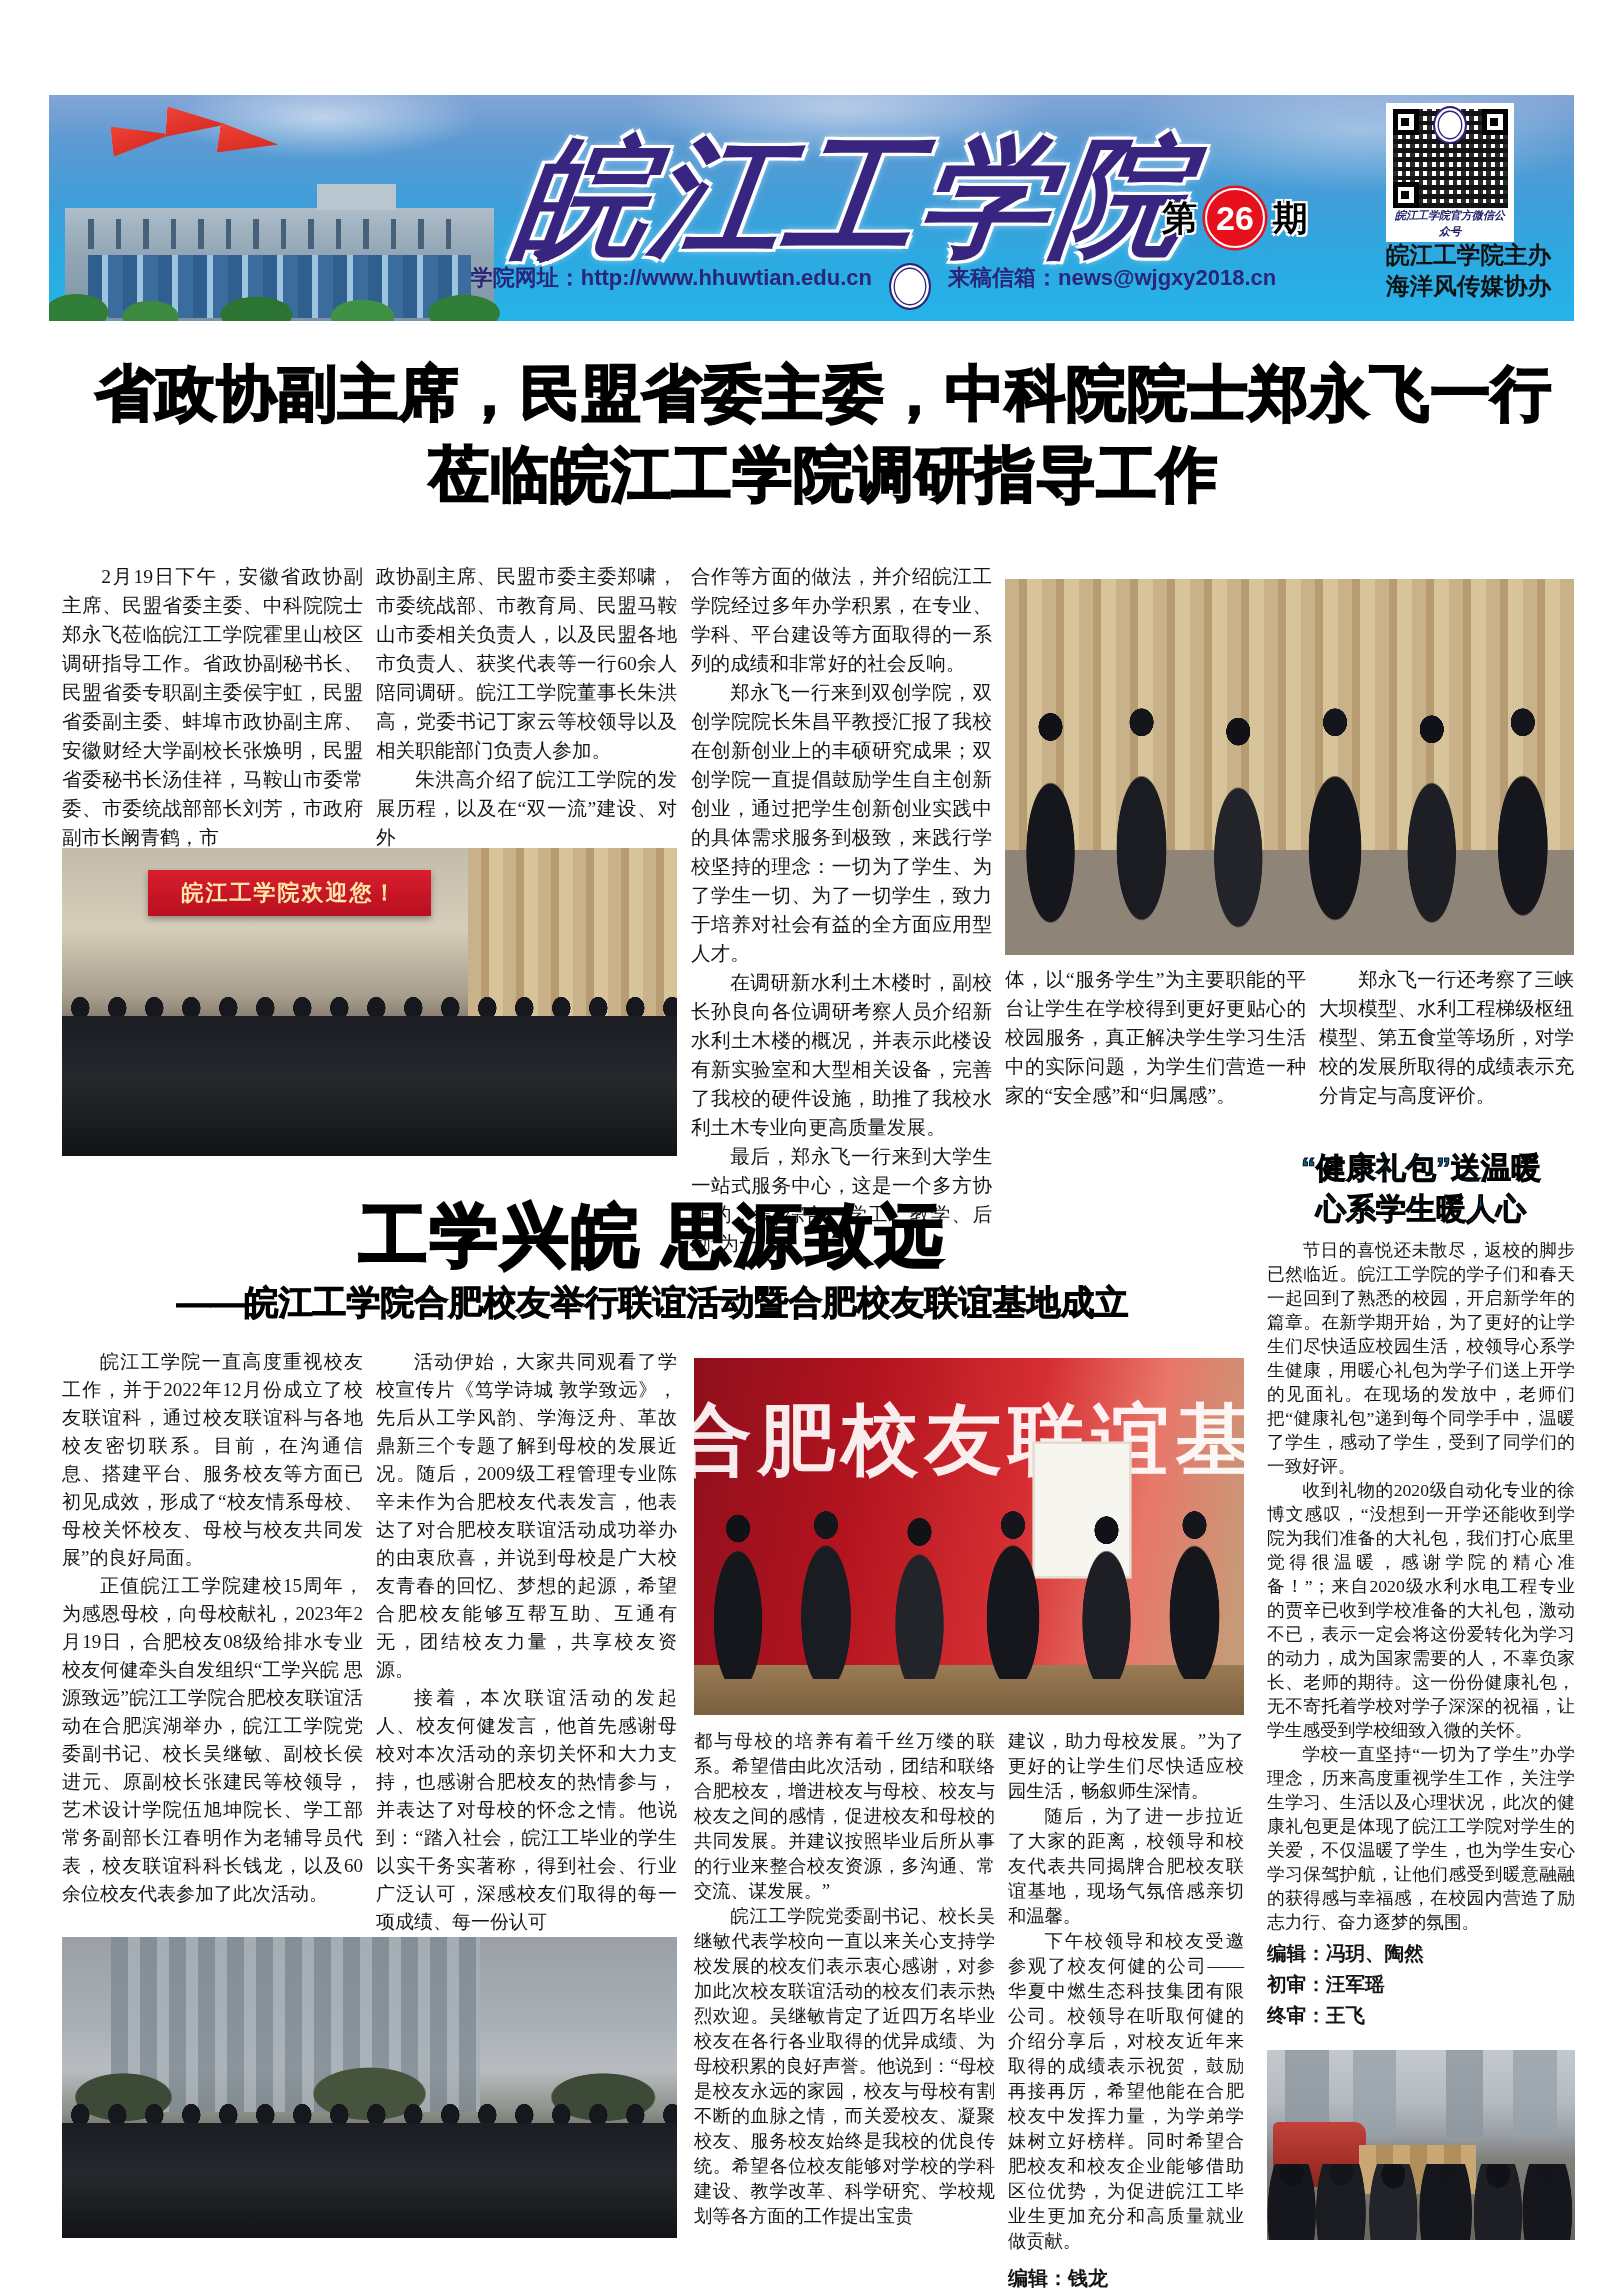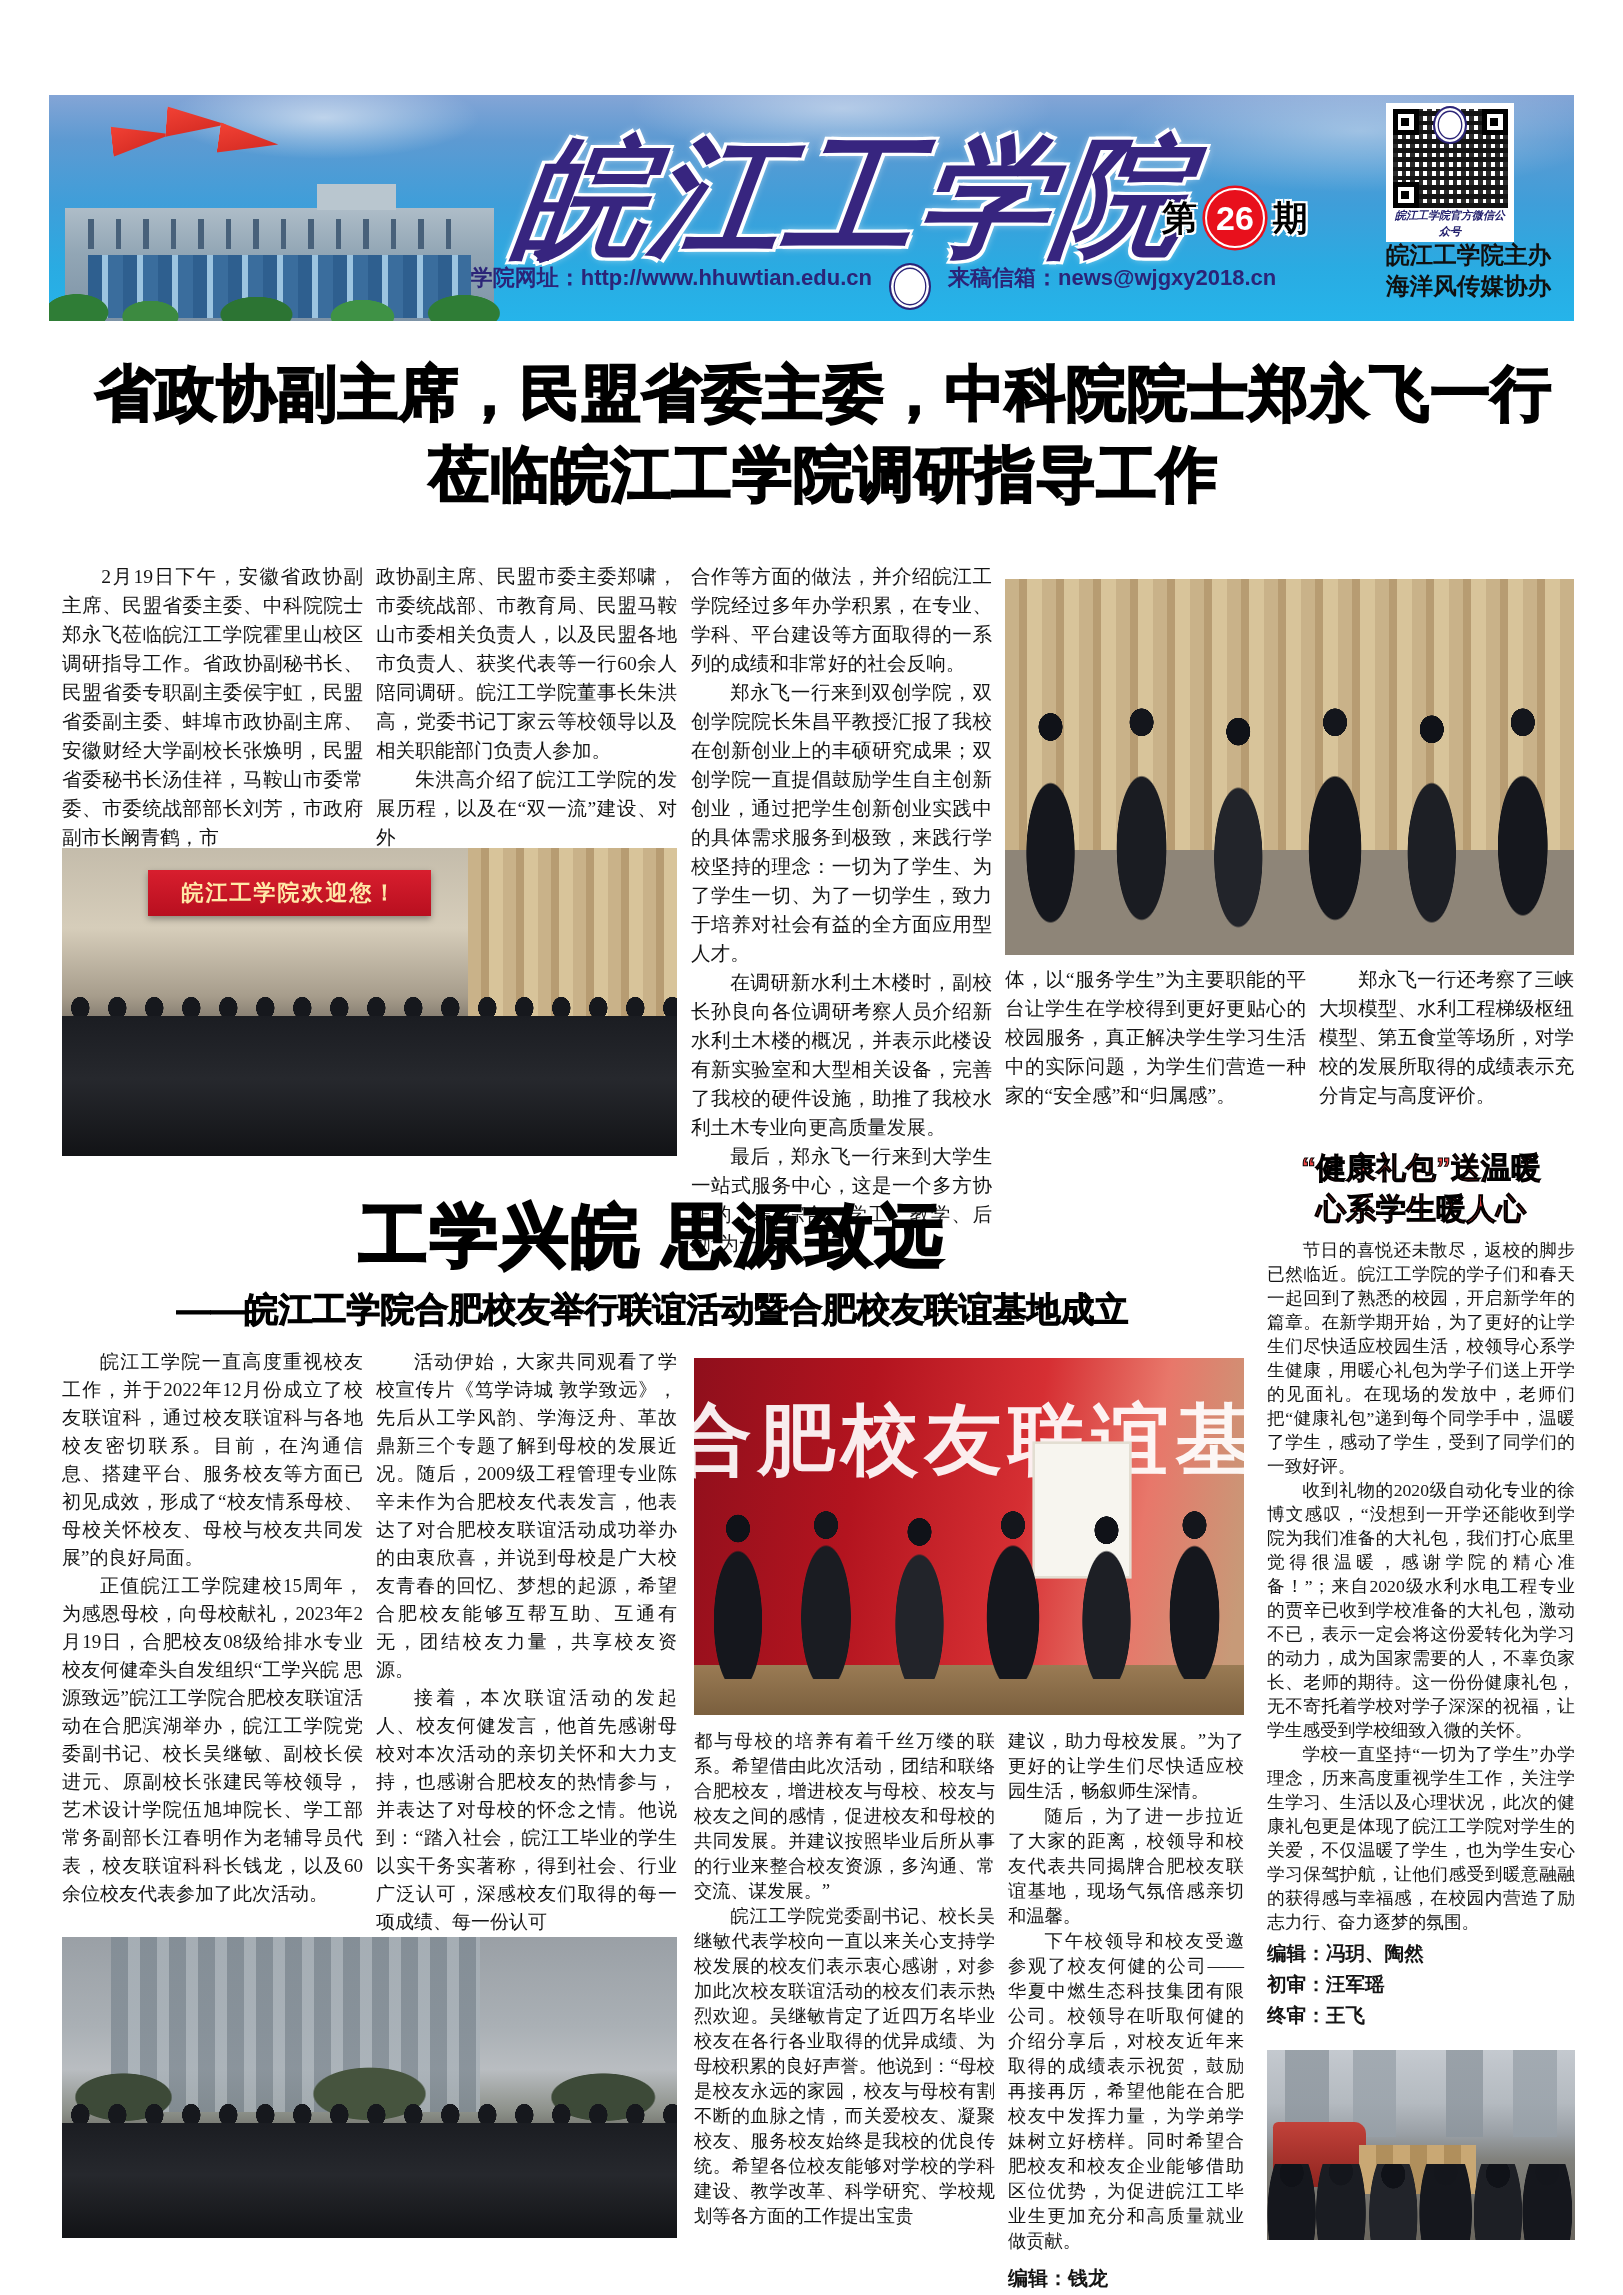--- a/index.html
+++ b/index.html
@@ -59,23 +59,23 @@
       font-family:"Liberation Sans","DejaVu Sans",sans-serif;font-weight:bold;font-size:22px;color:#2b2478;white-space:nowrap;}
   .emblem{width:38px;height:43px;border-radius:50%;background:#fff;border:2.6px solid #2b2478;
       box-shadow:inset 0 0 0 2.6px #fff,inset 0 0 0 3.9px #2b2478;flex:0 0 auto;}
 
   
   .h1-wrap{left:0;top:353px;width:1623px;text-align:center;font-family:"Liberation Sans","DejaVu Sans",sans-serif;
       font-weight:900;color:#000;padding-left:12px;}
   .h1-line{font-size:60px;line-height:81px;-webkit-text-stroke:2px #000;letter-spacing:0.7px;}
   .h2-wrap{left:62px;top:1193px;width:1181px;text-align:center;font-family:"Liberation Sans","DejaVu Sans",sans-serif;color:#000;}
   .h2-main{font-size:68px;line-height:85px;font-weight:900;-webkit-text-stroke:2.6px #000;letter-spacing:2.6px;}
-  .h2-sub{margin-top:10px;font-size:34px;line-height:43px;font-weight:900;-webkit-text-stroke:1px #000;}
+  .h2-sub{margin-top:3px;font-size:34px;line-height:43px;font-weight:900;-webkit-text-stroke:1px #000;}
   .sb-head{text-align:center;font-family:"Liberation Sans","DejaVu Sans",sans-serif;font-weight:900;
-      font-size:30px;line-height:41px;-webkit-text-stroke:1px #000;color:#ef4444;}
+      font-size:30px;line-height:41px;-webkit-text-stroke:1px #000;color:#0369a1;}
 
   
   .col{position:absolute;}
   .para{margin:0;text-align:justify;text-indent:2em;}
   .para.cont{text-indent:0;}
   .a1 .para{font-size:19.6px;line-height:29px;}
   .a2top .para{font-size:19px;line-height:28px;}
   .a2bot .para{font-size:18.3px;line-height:25px;}
   .bylines{font-family:"Liberation Sans","DejaVu Sans",sans-serif;font-weight:bold;text-align:left;}
   .a2bot .bylines{font-size:20px;line-height:35px;margin-top:6.5px;}

